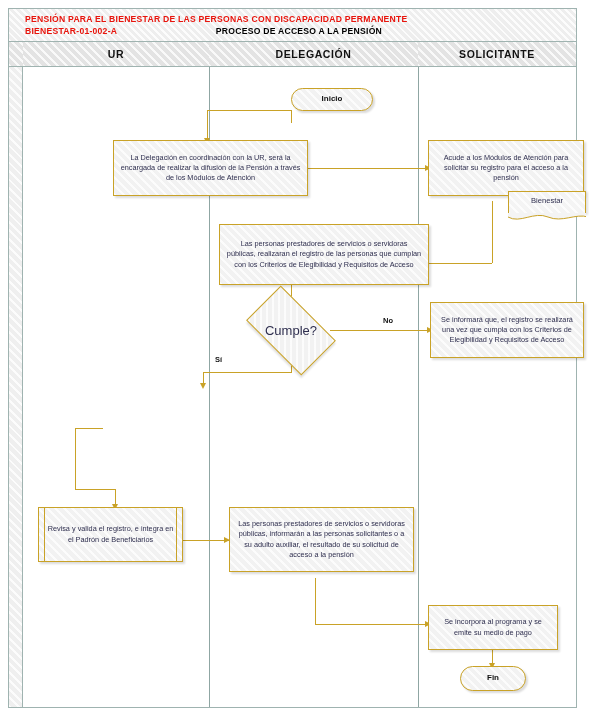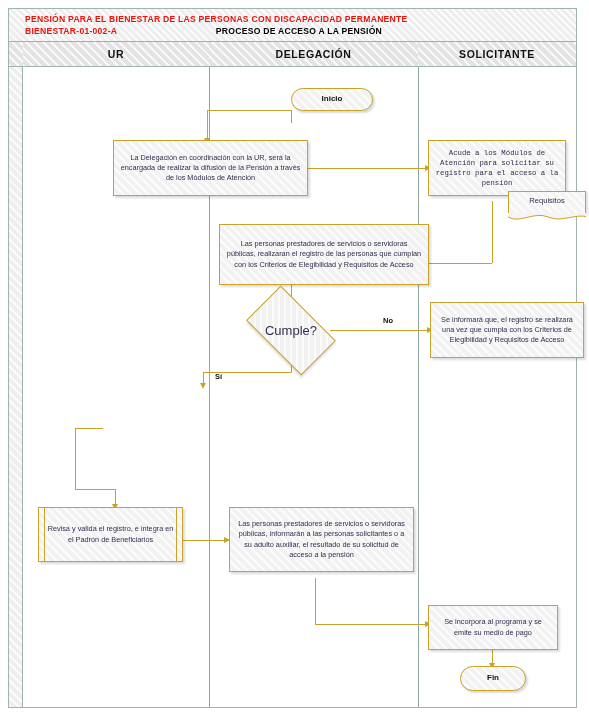--- a/index.html
+++ b/index.html
@@ -170,21 +170,21 @@
   <div class="arrow ar-down" style="left:288px;top:300px;"></div>
 
   <div class="ln lnh" style="left:330px;top:330px;width:100px;"></div>
   <div class="arrow ar-right" style="left:427px;top:326.5px;"></div>
   <div class="elabel" style="left:375px;top:316px;">No</div>
 
   <div class="ln lnv" style="left:291px;top:355px;height:17px;"></div>
   <div class="ln lnh" style="left:203px;top:372px;width:89px;"></div>
   <div class="ln lnv" style="left:203px;top:372px;height:13px;"></div>
   <div class="arrow ar-down" style="left:200px;top:383px;"></div>
-  <div class="elabel" style="left:207px;top:372px;">Sí</div>
+  <div class="elabel" style="left:207px;top:355px;">Sí</div>
 
   <div class="ln lnh" style="left:75px;top:428px;width:28px;"></div>
   <div class="ln lnv" style="left:75px;top:428px;height:61px;"></div>
   <div class="ln lnh" style="left:75px;top:489px;width:40px;"></div>
   <div class="ln lnv" style="left:115px;top:489px;height:18px;"></div>
   <div class="arrow ar-down" style="left:112px;top:504px;"></div>
 
   <div class="ln lnh" style="left:183px;top:540px;width:46px;"></div>
   <div class="arrow ar-right" style="left:224px;top:536.5px;"></div>
 
@@ -192,24 +192,24 @@
   <div class="ln lnh" style="left:315px;top:624px;width:113px;"></div>
   <div class="arrow ar-right" style="left:425px;top:620.5px;"></div>
 
   <div class="ln lnv" style="left:492px;top:650px;height:16px;"></div>
   <div class="arrow ar-down" style="left:489px;top:663px;"></div>
 
   <div class="shape terminal" style="left:291px;top:88px;width:82px;height:23px;">Inicio</div>
 
   <div class="shape" style="left:113px;top:140px;width:195px;height:56px;">La Delegación en coordinación con la UR, será la encargada de realizar la difusión de la Pensión a través de los Módulos de Atención</div>
 
-  <div class="shape" style="left:428px;top:140px;width:138px;height:56px;font-family:Liberation Mono, monospace;">Acude a los Módulos de Atención para solicitar su registro para el acceso a la pensión</div>
+  <div class="shape" style="left:428px;top:140px;width:156px;height:56px;">Acude a los Módulos de Atención para solicitar su registro para el acceso a la pensión</div>
 
   <div class="docshape" style="left:508px;top:191px;width:78px;height:23px;">
-    <span>Requisitos</span>
+    <span>Bienestar</span>
     <span class="wave">
       <svg width="80" height="10" viewBox="0 0 80 10" preserveAspectRatio="none">
         <path d="M0,0 L0,4 C12,11 26,-2 40,4 C54,10 68,0 80,4 L80,0 Z" fill="#f4f4f4" stroke="none"></path>
         <path d="M0,4 C12,11 26,-2 40,4 C54,10 68,0 80,4" fill="none" stroke="#c9a227" stroke-width="1"></path>
       </svg>
     </span>
   </div>
 
   <div class="shape" style="left:219px;top:224px;width:210px;height:61px;">Las personas prestadores de servicios o servidoras públicas, realizaran el registro de las personas que cumplan con los Criterios de Elegibilidad y Requisitos de Acceso</div>
 

